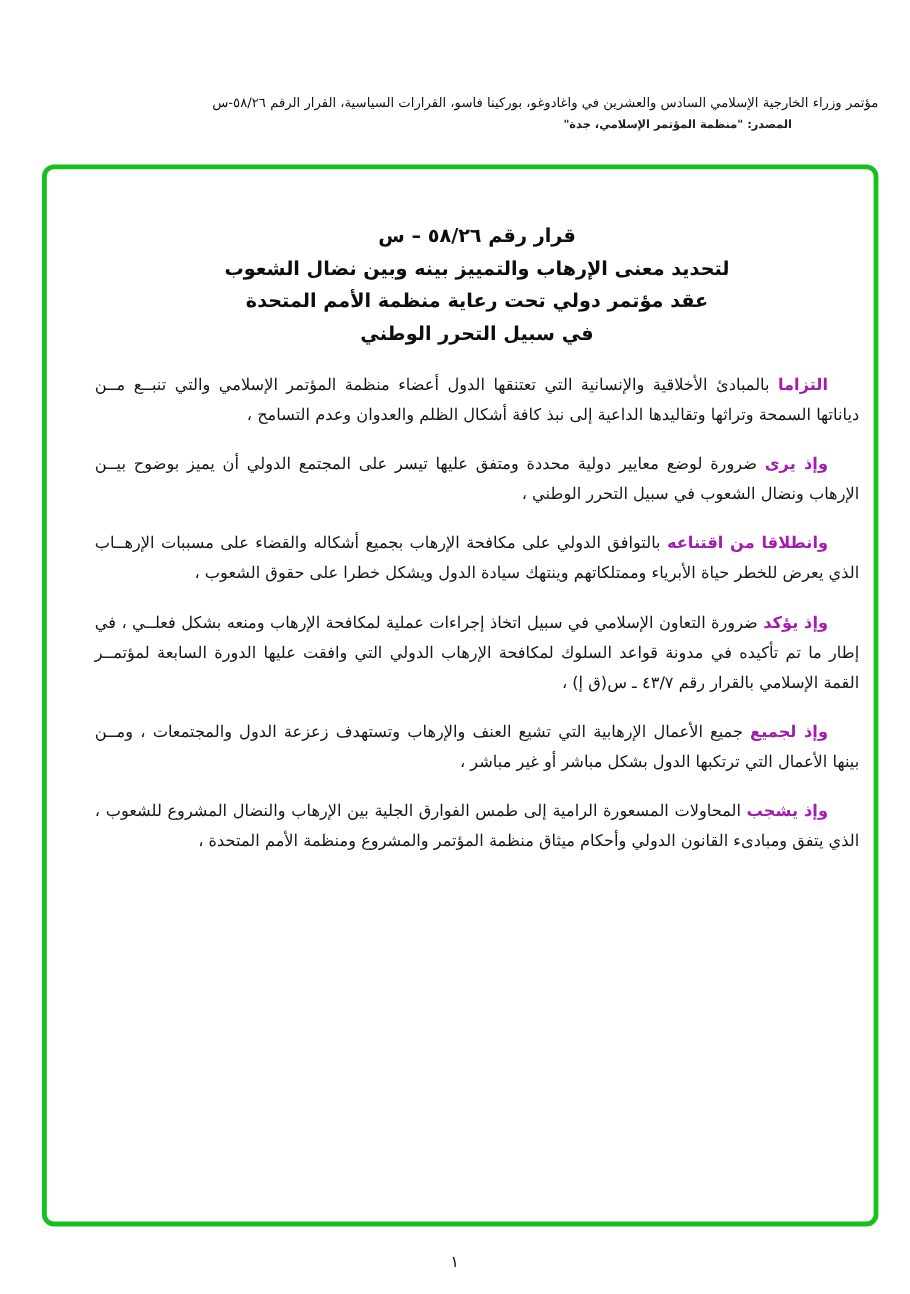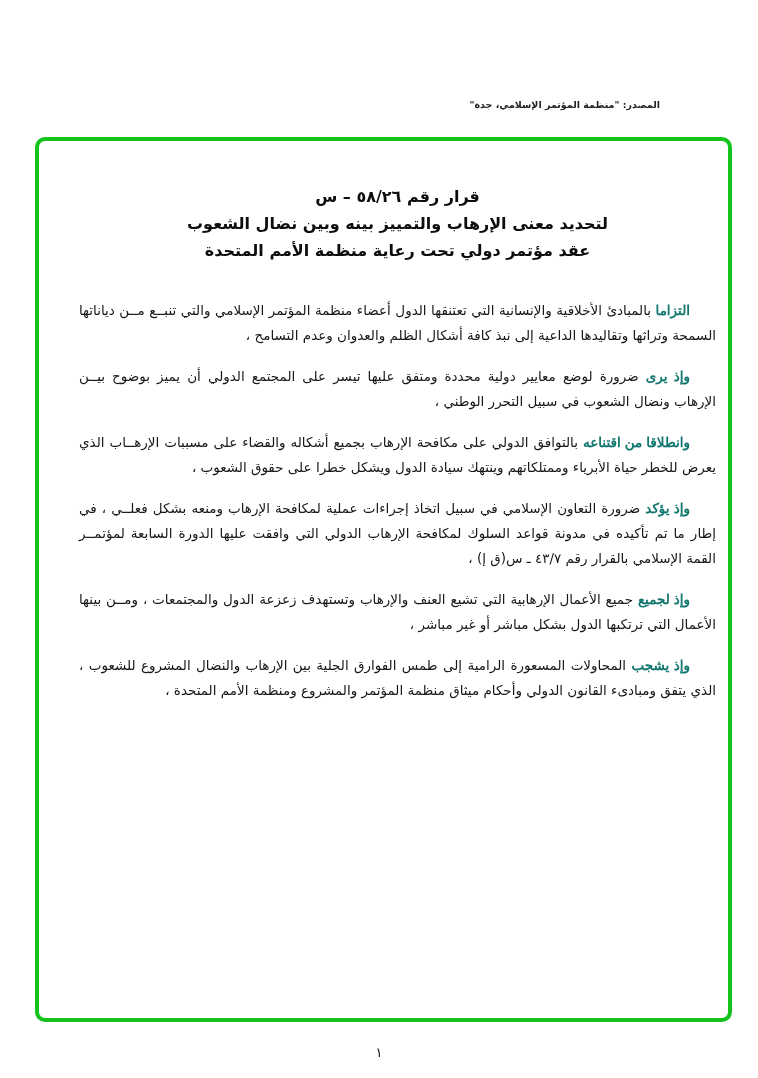--- a/index.html
+++ b/index.html
@@ -42,61 +42,63 @@
     left: 35px;
     width: 697px;
     height: 885px;
     border: 4px solid #15c21c;
     border-radius: 10px;
     padding: 30px 12px 0 40px;
     background: #ffffff;
   }
   .title-block {
     margin-top: 12px;
-    margin-bottom: 34px;
+    margin-bottom: 18px;
     text-align: center;
     font-weight: bold;
     font-size: 16px;
     line-height: 27px;
     color: #0d0d0d;
   }
   .title-line { white-space: nowrap; }
   .body p.para {
     font-size: 13.5px;
     line-height: 25px;
     text-align: justify;
     text-indent: 26px;
     margin-bottom: 16px;
     color: #161616;
   }
-  .body .lead { font-weight: bold; color: #0f766e; font-family: Liberation Serif, serif; }
+  .body .lead { font-weight: bold; color: #a21caf; }
   .page-number {
     position: absolute;
     bottom: 18px;
     left: 0;
     right: 0;
     text-align: center;
     font-size: 13px;
     color: #111;
   }
 </style>
 </head>
 <body>
 
 <div class="page">
 
+  <div class="header-line1">مؤتمر وزراء الخارجية الإسلامي السادس والعشرين في واغادوغو، بوركينا فاسو، القرارات السياسية، القرار الرقم ٥٨/٢٦-س</div>
 
   <div class="header-line2">المصدر:  "منظمة المؤتمر الإسلامي، جدة"</div>
 
   <div class="frame">
 
     <div class="title-block">
       <div class="title-line">قرار رقم ٥٨/٢٦ – س</div>
       <div class="title-line">لتحديد معنى الإرهاب والتمييز بينه وبين نضال الشعوب</div>
       <div class="title-line">عقد مؤتمر دولي تحت رعاية منظمة الأمم المتحدة</div>
+      <div class="title-line">في سبيل التحرر الوطني</div>
     </div>
 
     <div class="body">
 
 
       <p class="para"><span class="lead">التزاما</span><span> بالمبادئ الأخلاقية والإنسانية التي تعتنقها الدول أعضاء منظمة المؤتمر الإسلامي والتي تنبــع مــن دياناتها السمحة وتراثها وتقاليدها الداعية إلى نبذ كافة أشكال الظلم والعدوان وعدم التسامح ،</span></p>
 
       <p class="para"><span class="lead">وإذ يرى</span><span> ضرورة لوضع معايير دولية محددة ومتفق عليها تيسر على المجتمع الدولي أن يميز بوضوح بيــن الإرهاب ونضال الشعوب في سبيل التحرر الوطني ،</span></p>
 
       <p class="para"><span class="lead">وانطلاقا من اقتناعه</span><span> بالتوافق الدولي على مكافحة الإرهاب بجميع أشكاله والقضاء على مسببات الإرهــاب الذي يعرض للخطر حياة الأبرياء وممتلكاتهم وينتهك سيادة الدول ويشكل خطرا على حقوق الشعوب ،</span></p>

